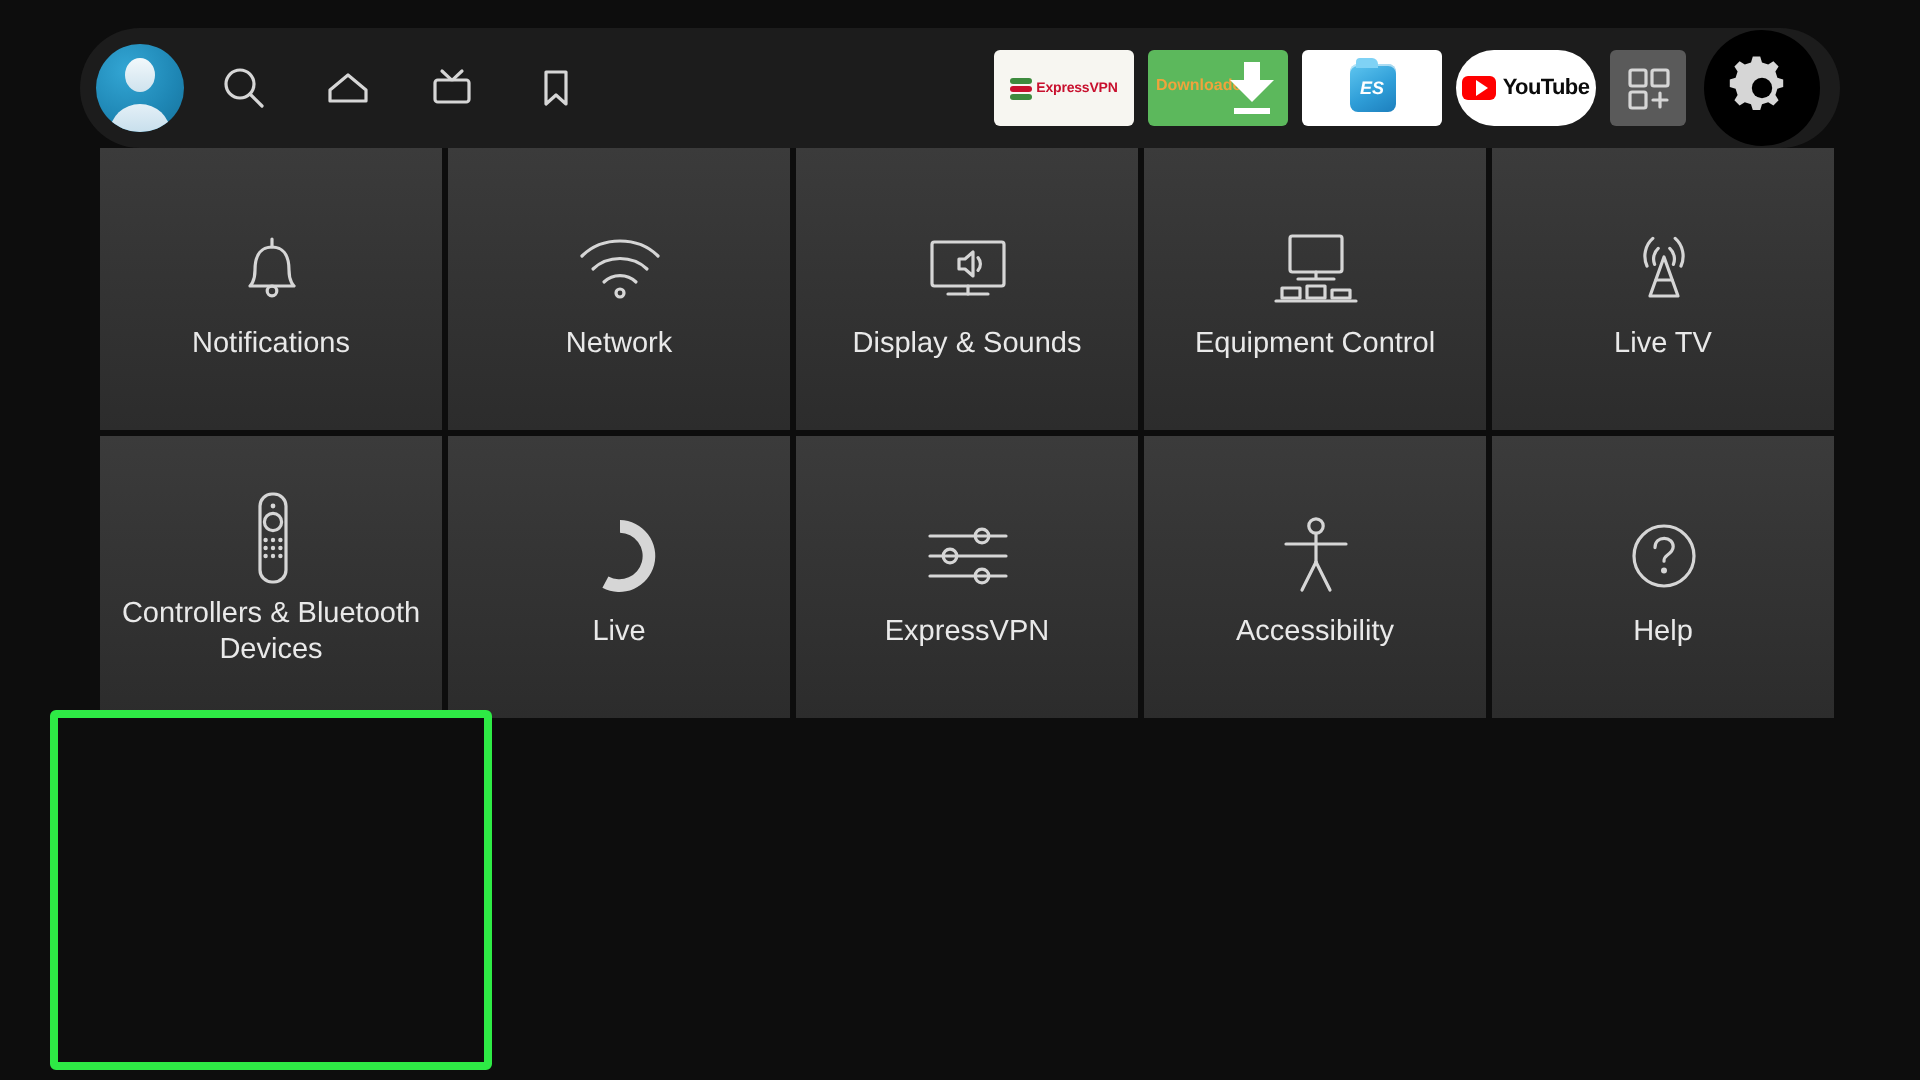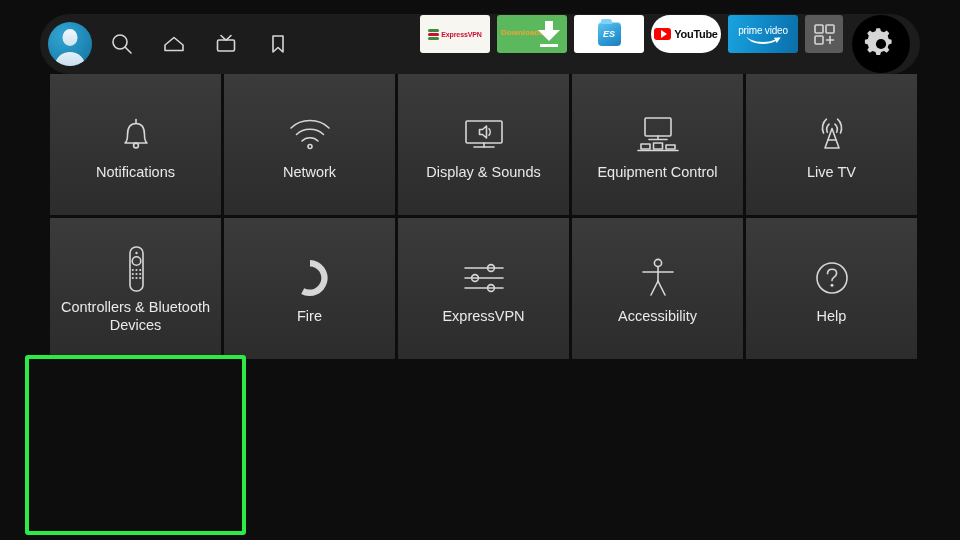--- a/index.html
+++ b/index.html
@@ -71,21 +71,21 @@
     transform: translateX(-50%);
     width: 30px;
     height: 20px;
     border-radius: 50% 50% 0 0 / 70% 70% 0 0;
     background: linear-gradient(180deg, #e4f0f7 0%, #bcd8e8 100%);
   }
 
   .apps-strip {
     margin-left: auto;
     display: flex;
-    align-items: flex-start;
+    align-items: center;
     gap: 7px;
     padding-right: 2px;
   }
   .app-tile {
     width: 70px;
     height: 38px;
     border-radius: 3px;
     display: flex;
     align-items: center;
     justify-content: center;
@@ -320,24 +320,20 @@
         <span class="es-txt">ES</span>
       </div>
     </div>
 
 
     <div class="app-tile app-youtube">
       <span class="yt-play"></span>
       <span class="yt-text">YouTube</span>
     </div>
 
-    <div class="app-tile app-prime">
-      <span class="pv-text">prime video</span>
-      <span class="pv-smile"></span>
-    </div>
 
     <div class="app-grid-btn">
       <svg width="24" height="24" viewBox="0 0 24 24">
         <rect class="stroke" x="3" y="3" width="8" height="8" rx="1"></rect>
         <rect class="stroke" x="14" y="3" width="8" height="8" rx="1"></rect>
         <rect class="stroke" x="3" y="14" width="8" height="8" rx="1"></rect>
         <line class="stroke" x1="18" y1="14.5" x2="18" y2="21.5"></line>
         <line class="stroke" x1="14.5" y1="18" x2="21.5" y2="18"></line>
       </svg>
     </div>
@@ -440,21 +436,21 @@
     </span>
     <span class="lbl">Controllers &amp; Bluetooth Devices</span>
   </div>
 
   <div class="tile">
     <span class="ico">
       <svg width="46" height="46" viewBox="0 0 46 46">
         <path d="M23 5 A18 18 0 1 1 14.2 38.9 L17.2 33.2 A11.6 11.6 0 1 0 23 11.4 Z" fill="#d6d6d6"></path>
       </svg>
     </span>
-    <span class="lbl">Fire</span>
+    <span class="lbl">Live</span>
   </div>
 
   <div class="tile">
     <span class="ico">
       <svg width="52" height="40" viewBox="0 0 52 40">
         <line class="stroke" x1="7" y1="10" x2="45" y2="10"></line>
         <line class="stroke" x1="7" y1="20" x2="45" y2="20"></line>
         <line class="stroke" x1="7" y1="30" x2="45" y2="30"></line>
         <circle class="stroke" cx="33" cy="10" r="3.4" fill="#343434"></circle>
         <circle class="stroke" cx="17" cy="20" r="3.4" fill="#343434"></circle>

